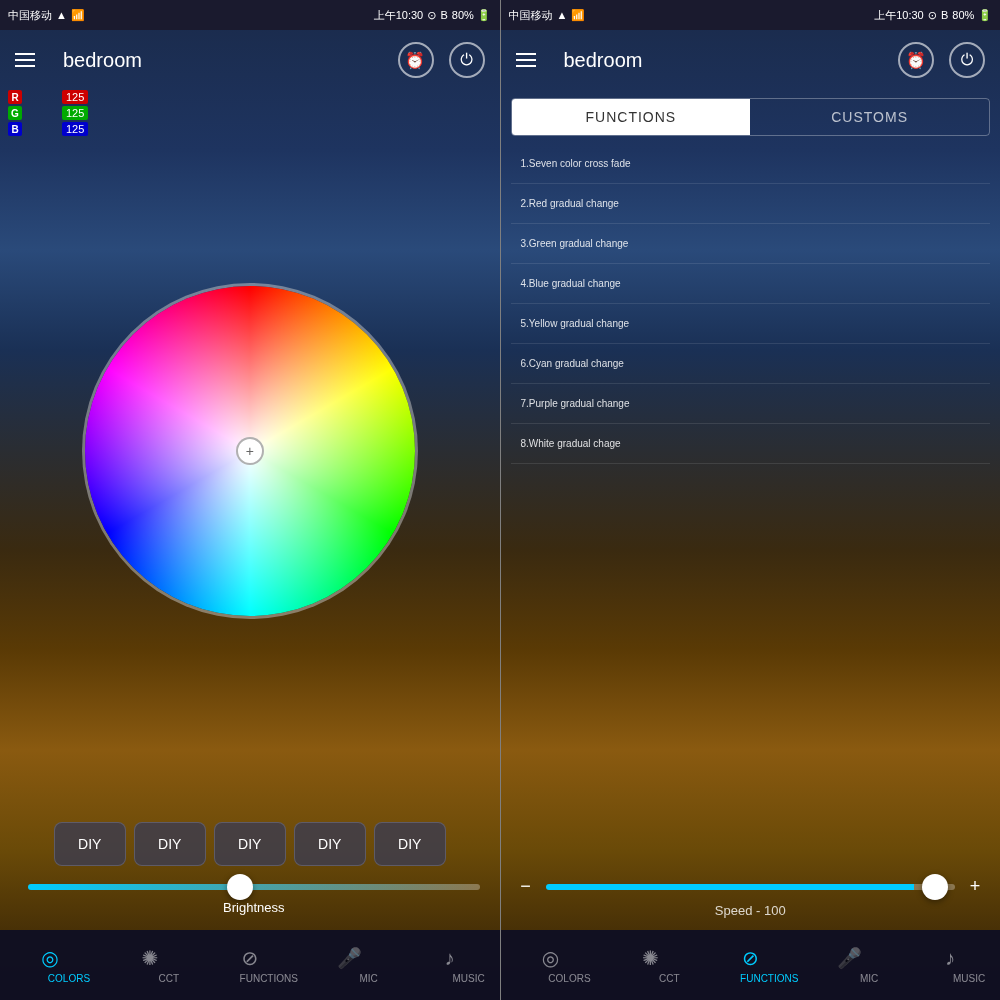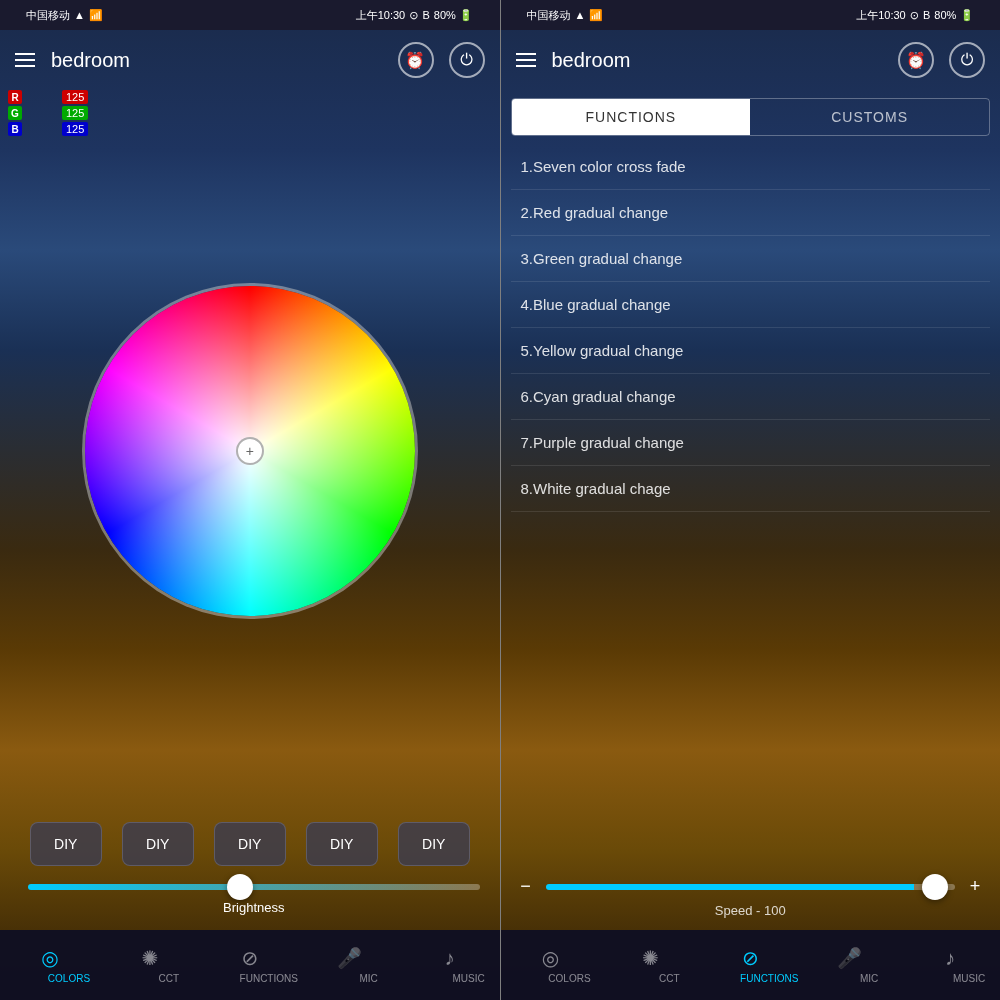--- a/index.html
+++ b/index.html
@@ -12,21 +12,21 @@
       flex-direction: row;
     }
 
     
     .status-bar {
       height: 30px;
       background: #1a1a2e;
       display: flex;
       align-items: center;
       justify-content: space-between;
-      padding: 0 26px;
+      padding: 0 8px;
       font-size: 11px;
       color: white;
       flex-shrink: 0;
     }
     .status-left, .status-right {
       display: flex;
       align-items: center;
       gap: 4px;
     }
 
@@ -70,21 +70,21 @@
       height: 60px;
       display: flex;
       align-items: center;
       justify-content: space-between;
       padding: 0 15px;
       flex-shrink: 0;
     }
     .header-left {
       display: flex;
       align-items: center;
-      gap: 16px;
+      gap: 28px;
     }
     .hamburger-icon {
       display: flex;
       flex-direction: column;
       gap: 4px;
       cursor: pointer;
     }
     .hamburger-icon span {
       width: 20px;
       height: 2px;
@@ -202,21 +202,21 @@
       justify-content: center;
       font-size: 14px;
       color: #666;
       cursor: crosshair;
     }
 
     
     .diy-row {
       display: flex;
       justify-content: center;
-      gap: 20px;
+      gap: 8px;
       padding: 10px 20px;
       flex-shrink: 0;
     }
     .diy-btn {
       width: 72px;
       height: 44px;
       border-radius: 8px;
       background: rgba(60,60,80,0.8);
       border: 1px solid rgba(120,120,140,0.5);
       color: white;
@@ -321,21 +321,21 @@
     .functions-list {
       flex: 1;
       overflow-y: auto;
       padding: 0 10px;
     }
     .functions-list::-webkit-scrollbar { display: none; }
 
     .function-item {
       padding: 14px 10px;
       color: rgba(255,255,255,0.85);
-      font-size: 15px;
+      font-size: 10px;
       border-bottom: 1px solid rgba(255,255,255,0.1);
       cursor: pointer;
     }
 
     
     .speed-section {
       padding: 8px 15px 12px;
       flex-shrink: 0;
     }
     .speed-track-row {

